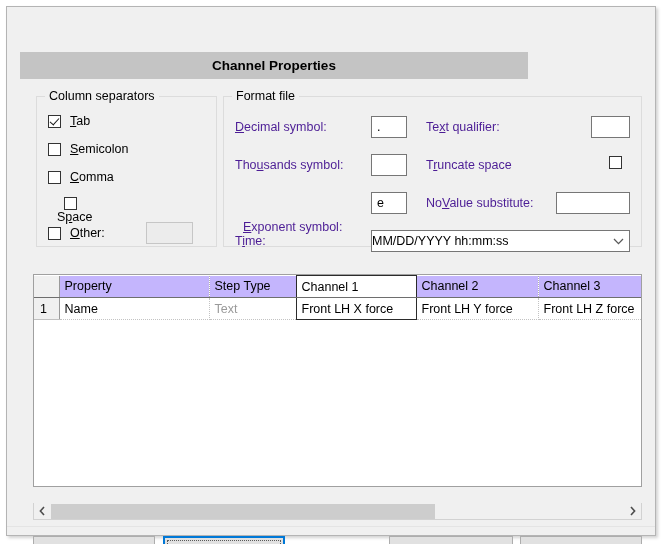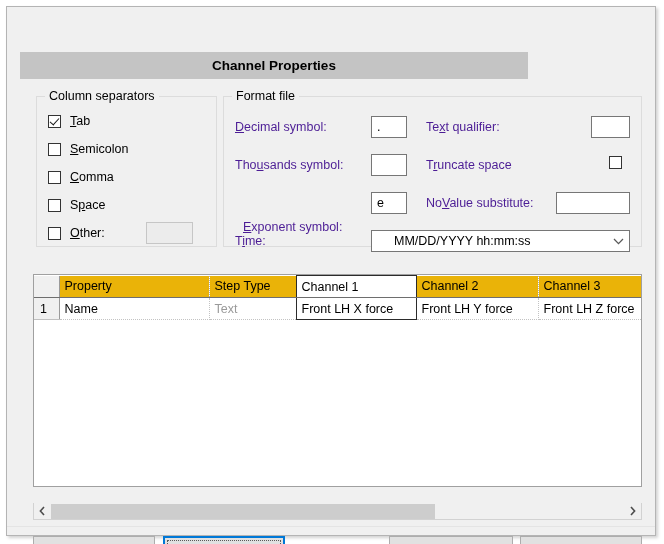--- a/index.html
+++ b/index.html
@@ -170,21 +170,21 @@
     height: 22px;
     background: #ffffff;
     border: 1px solid #767676;
     box-sizing: border-box;
     display: flex;
     align-items: center;
     cursor: default;
   }
   .combo .cval {
     flex: 1;
-    padding-left: 22px;
+    padding-left: 0;
     font-size: 12.5px;
     white-space: nowrap;
     overflow: hidden;
   }
   .combo .carrow {
     width: 22px;
     display: flex;
     align-items: center;
     justify-content: center;
   }
@@ -210,21 +210,21 @@
   table.grid th, table.grid td {
     height: 22px;
     padding: 0 0 0 5px;
     text-align: left;
     font-weight: normal;
     box-sizing: border-box;
     overflow: hidden;
     white-space: nowrap;
   }
   table.grid thead th {
-    background: #eab308;
+    background: #c4b5fd;
     border-right: 1px dotted #b0b0b0;
     border-bottom: 1px solid #6e6e6e;
   }
   table.grid thead th.corner {
     border-right: 1px solid #9a9a9a;
     background: #f0f0f0;
   }
   table.grid thead th.sel {
     background: #ffffff;
     border-left: 1px solid #2b2b2b;
@@ -355,21 +355,21 @@
       <div class="cbrow" style="top:44px;">
         <span class="cbox"></span>
         <span class="cblabel"><u>S</u>emicolon</span>
       </div>
 
       <div class="cbrow" style="top:72px;">
         <span class="cbox"></span>
         <span class="cblabel"><u>C</u>omma</span>
       </div>
 
-      <div class="cbrow" style="top:100px;">
+      <div class="cbrow" style="top:100px;flex-direction:column;">
         <span class="cbox"></span>
         <span class="cblabel">S<u>p</u>ace</span>
       </div>
 
       <div class="cbrow" style="top:128px;">
         <span class="cbox"></span>
         <span class="cblabel"><u>O</u>ther:</span>
       </div>
 
       <input class="fld disabled" style="left: 109px; top: 125px; width: 47px;" readonly="" value="">

